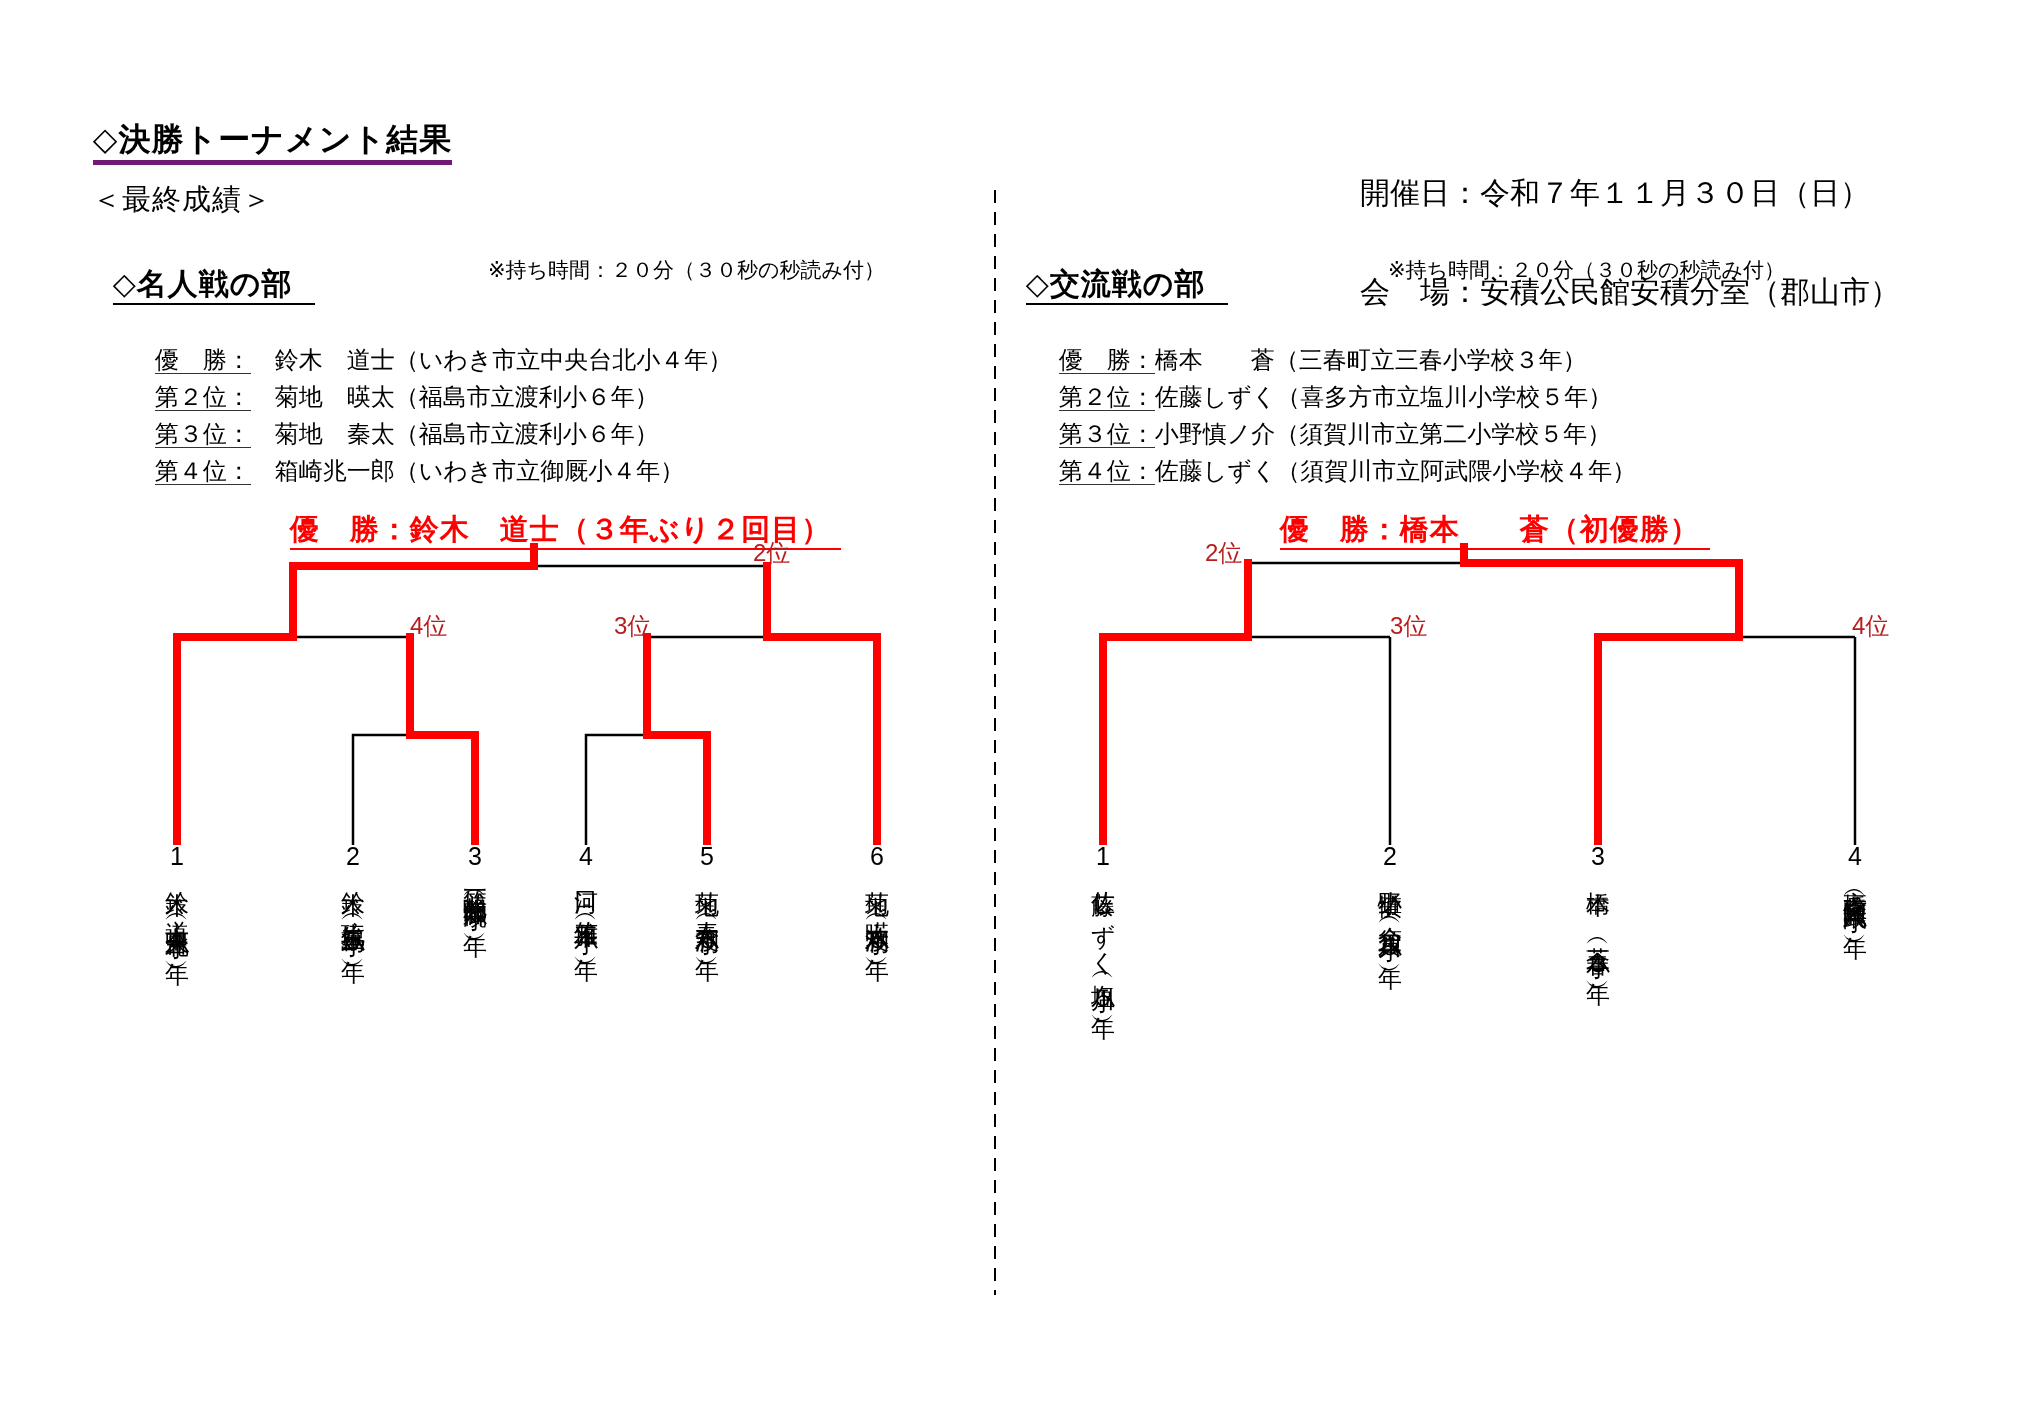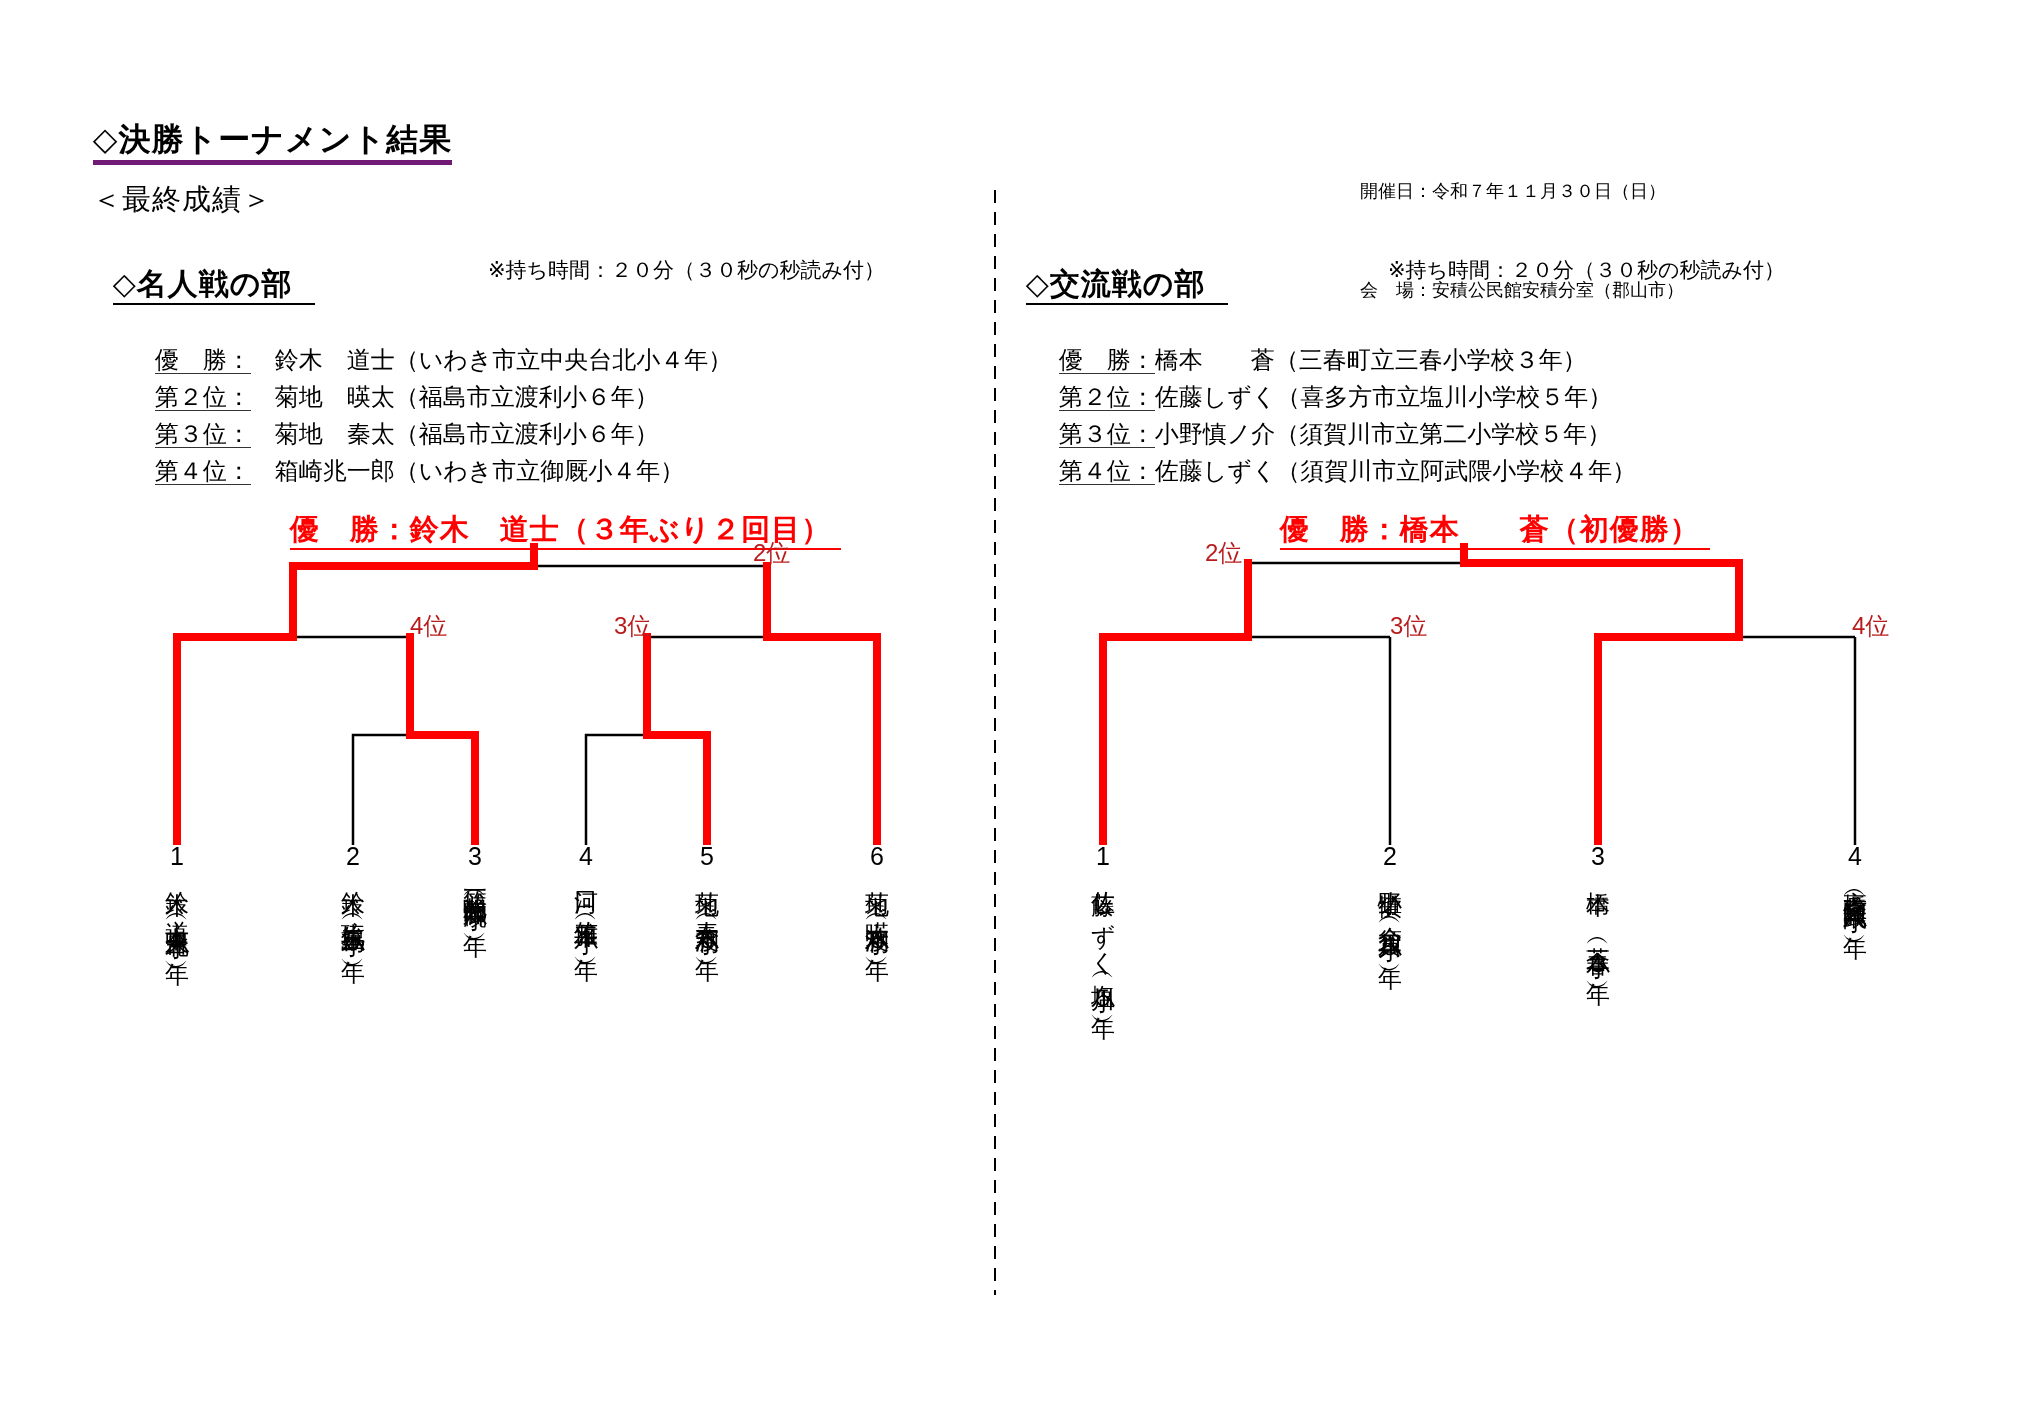--- a/index.html
+++ b/index.html
@@ -2,21 +2,21 @@
 <html><head>
 <meta charset="utf-8">
 <style>
   html,body{margin:0;padding:0;background:#fff;}
   .page{position:relative;width:2024px;height:1419px;background:#ffffff;
         font-family:"Liberation Sans","DejaVu Sans",sans-serif;color:#000;overflow:hidden;}
   .abs{position:absolute;white-space:pre;}
   .lines{position:absolute;left:0;top:0;}
   .title{font-size:32px;font-weight:bold;letter-spacing:1px;
          border-bottom:5px solid #701a75;padding-bottom:3px;}
-  .meta{font-size:18px;line-height:33px;font-family:Liberation Mono, monospace;}
+  .meta{font-size:30px;line-height:33px;}
   .final-heading{font-size:29px;letter-spacing:1px;}
   .sec-heading{font-size:30px;font-weight:bold;letter-spacing:1px;
                border-bottom:2.5px solid #000;padding-bottom:3px;padding-right:22px;}
   .time-note{font-size:21px;}
   .standing{font-size:24px;}
   .standing .rank{border-bottom:1.5px solid #333;}
   .champion{font-size:29px;font-weight:600;color:#f00;letter-spacing:1px;
             border-bottom:2.5px solid #f00;padding-bottom:3px;padding-right:10px;margin-left:32px;}
   .place{position:absolute;color:#b91c1c;font-size:24px;white-space:pre;}
   .pnum{position:absolute;width:40px;text-align:center;font-size:25px;}

